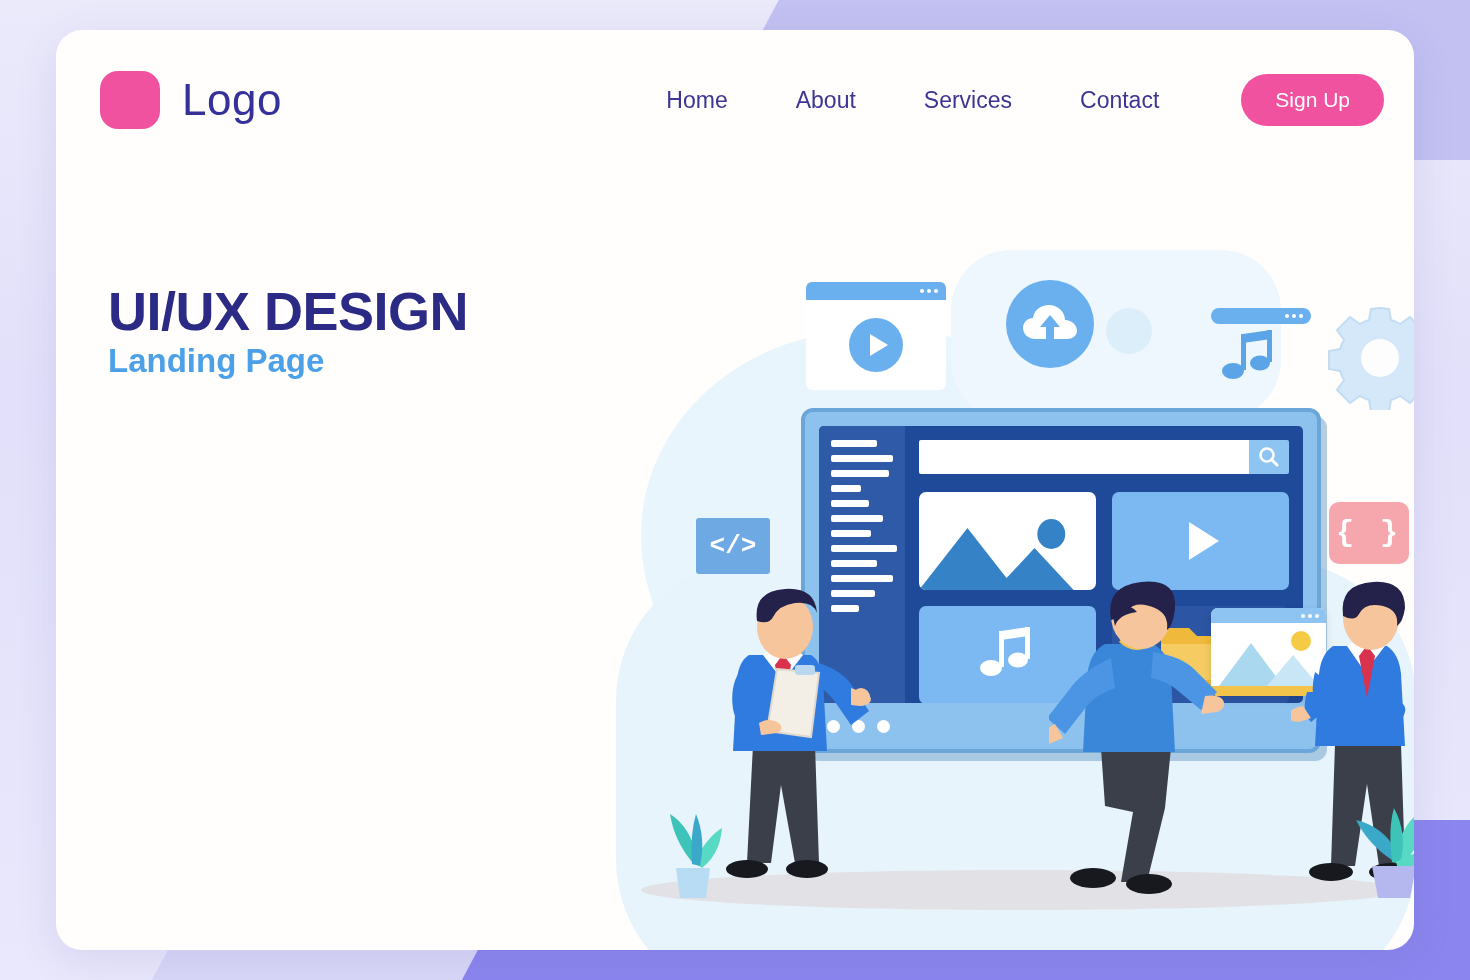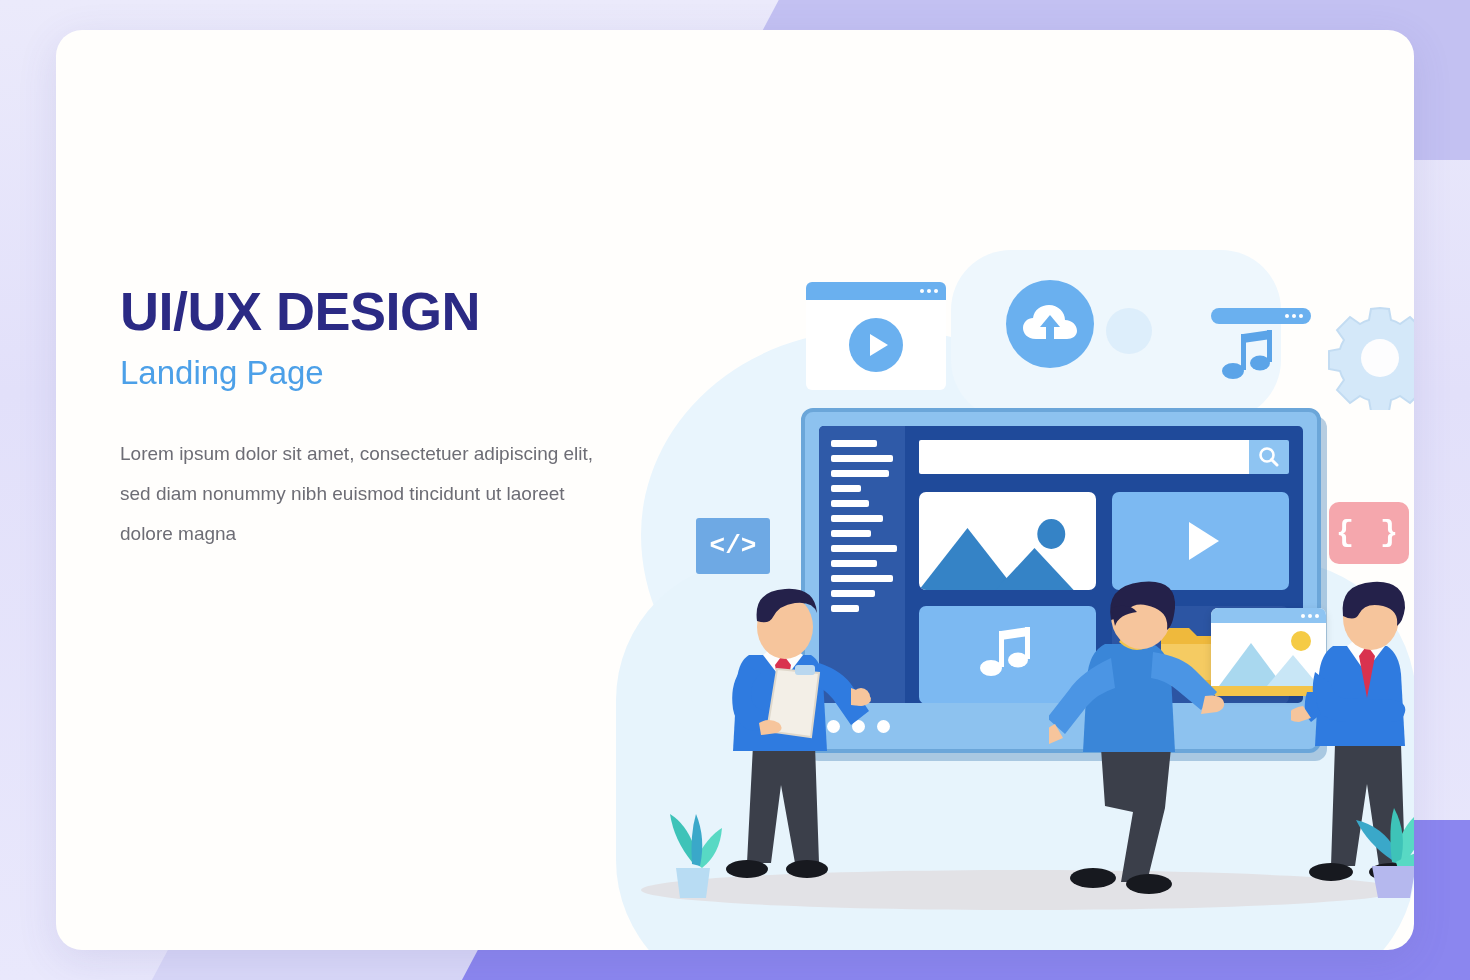--- a/index.html
+++ b/index.html
@@ -68,26 +68,26 @@
   .signup-btn {
     margin-left: 48px;
     background: #f0529f; color: #fff;
     font-size: 21px;
     border: none; border-radius: 28px;
     padding: 14px 34px;
     cursor: pointer;
   }
 
   
-  .hero { position: absolute; left: 64px; top: 250px; width: 540px; }
+  .hero { position: absolute; left: 52px; top: 250px; width: 540px; }
   .hero h1 {
     font-size: 54px; font-weight: 700; color: #2b2a84; letter-spacing: -.5px;
   }
   .hero h2 {
-    font-size: 33px; font-weight: 400; color: #4ca0e8; margin-top: 12px;
+    font-size: 33px; font-weight: 700; color: #4ca0e8; 
   }
   .hero p {
     margin-top: 42px;
     font-size: 19px; line-height: 40px; color: #6d6d75; width: 500px;
   }
   .register-btn {
     margin-top: 44px;
     display: inline-block;
     background: #f0529f; color: #fff;
     font-size: 20px; letter-spacing: 1px;
@@ -243,25 +243,37 @@
 <body>
 
 <div class="backdrop">
   <div class="diag-top"></div>
   <div class="diag-bottom-soft"></div>
   <div class="diag-bottom"></div>
 </div>
 
 <div class="card">
 
+  <div class="header">
+    <div class="brand">
+      <div class="logo-mark"></div>
+      <div class="logo-text">Logo</div>
+    </div>
+    <nav class="nav">
+      <a class="nav-item">Home</a>
+      <a class="nav-item">About</a>
+      <a class="nav-item">Services</a>
+      <a class="nav-item">Contact</a>
+      <button class="signup-btn">Sign Up</button>
+    </nav>
+  </div>
 
   <div class="hero">
     <h1>UI/UX DESIGN</h1>
     <h2>Landing Page</h2>
-    <p>Lorem ipsum dolor sit amet, consectetuer adipiscing elit, sed diam nonummy nibh euismod tincidunt ut laoreet dolore magna</p>
   </div>
 
   <div class="stage">
 
     <div class="blob-a"></div>
     <div class="blob-c"></div>
     <div class="blob-b"></div>
     <div class="floor"></div>
 
     <div class="mini-browser">

